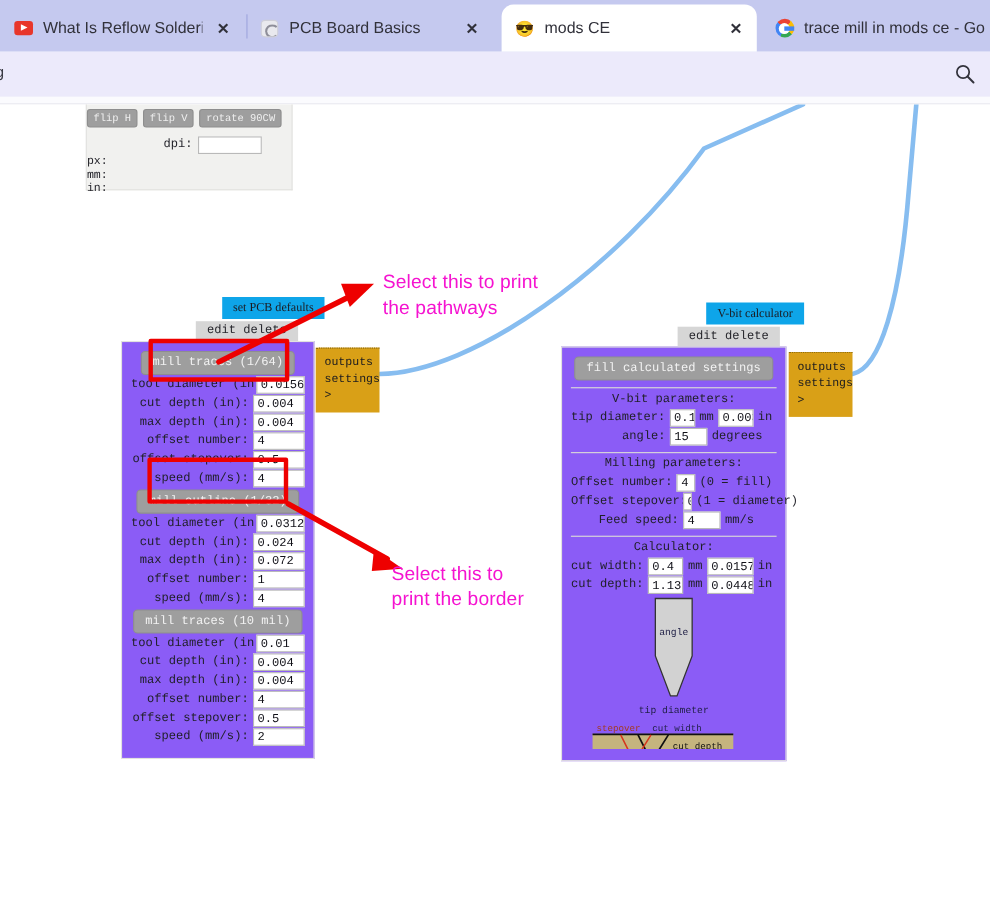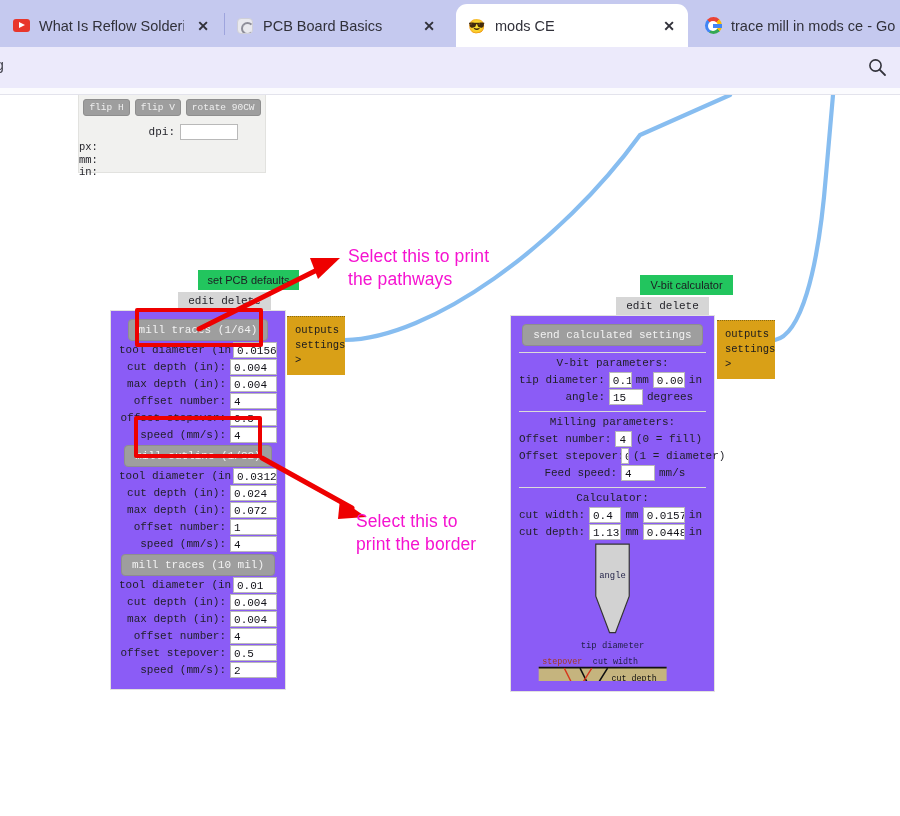--- a/index.html
+++ b/index.html
@@ -97,22 +97,22 @@
   }
 
   
   #canvas { position:absolute; left:0; top:95px; width:900px; height:721px; background:#ffffff; }
   #wires { position:absolute; left:0; top:0; width:900px; height:721px; pointer-events:none; }
   #annotations { position:absolute; left:0; top:0; width:900px; height:721px; pointer-events:none; }
 
   
   .module { position:absolute; }
   .mod-title {
-    background:#22c55e; color:#1c1c22;
-    font-family:Liberation Sans, sans-serif; font-size:11px;
+    background:#0ea5e9; color:#1c1c22;
+    font-family:Liberation Serif, serif; font-size:11px;
     text-align:center; padding:4px 10px;
     display:inline-block;
     margin-left:48px;
   }
   .mod-editdel {
     background:#d6d6d6; color:#26262c;
     font-family:"Liberation Mono", monospace; font-size:11px;
     text-align:center; padding:3px 10px;
     display:inline-block;
   }
@@ -171,21 +171,21 @@
     color:#f513d0;
     font-family:"Liberation Sans", sans-serif;
     font-size:17.5px; line-height:23px;
     letter-spacing:0.1px;
     white-space:pre-line;
   }
 
   
   #panel-top { position:absolute; left:78px; top:0px; width:188px; height:78px;
     background:#f1f1ef; border:1px solid #e2e2df; border-top:none; }
-  .mini-btns { display:flex; gap:5px; justify-content:center; padding-top:4px; }
+  .mini-btns { display:flex; gap:5px; padding-top:4px; }
   .mini-btn {
     background:#9e9e9e; color:#efefef; border:1px solid #8e8e8e;
     font-family:"Liberation Mono", monospace; font-size:9.5px;
     padding:2px 5px; border-radius:3px;
   }
   .stack-lbl {
     font-family:"Liberation Mono", monospace; font-size:10.5px;
     color:#1f1f26; line-height:12.5px;
   }
 
@@ -367,21 +367,21 @@
     <div style="text-align:center; width:205px; margin-left:50px;">
       <div class="mod-title">V-bit calculator</div>
     </div>
     <div style="text-align:center; width:205px; margin-left:50px;">
       <div class="mod-editdel">edit delete</div>
     </div>
 
     <div class="mod-body" style="width:205px;">
 
       <div style="text-align:center;">
-        <span class="mod-btn">send calculated settings</span>
+        <span class="mod-btn">fill calculated settings</span>
       </div>
 
       <div class="hr"></div>
 
       <div class="sect">V-bit parameters:</div>
       <div class="row">
         <span class="lbl" style="width:86px;">tip diameter:</span>
         <span class="fld" style="width:34px; margin-left:4px;">0.1</span>
         <span class="unit">mm</span>
         <span class="fld" style="width:50px;">0.0039370</span>

